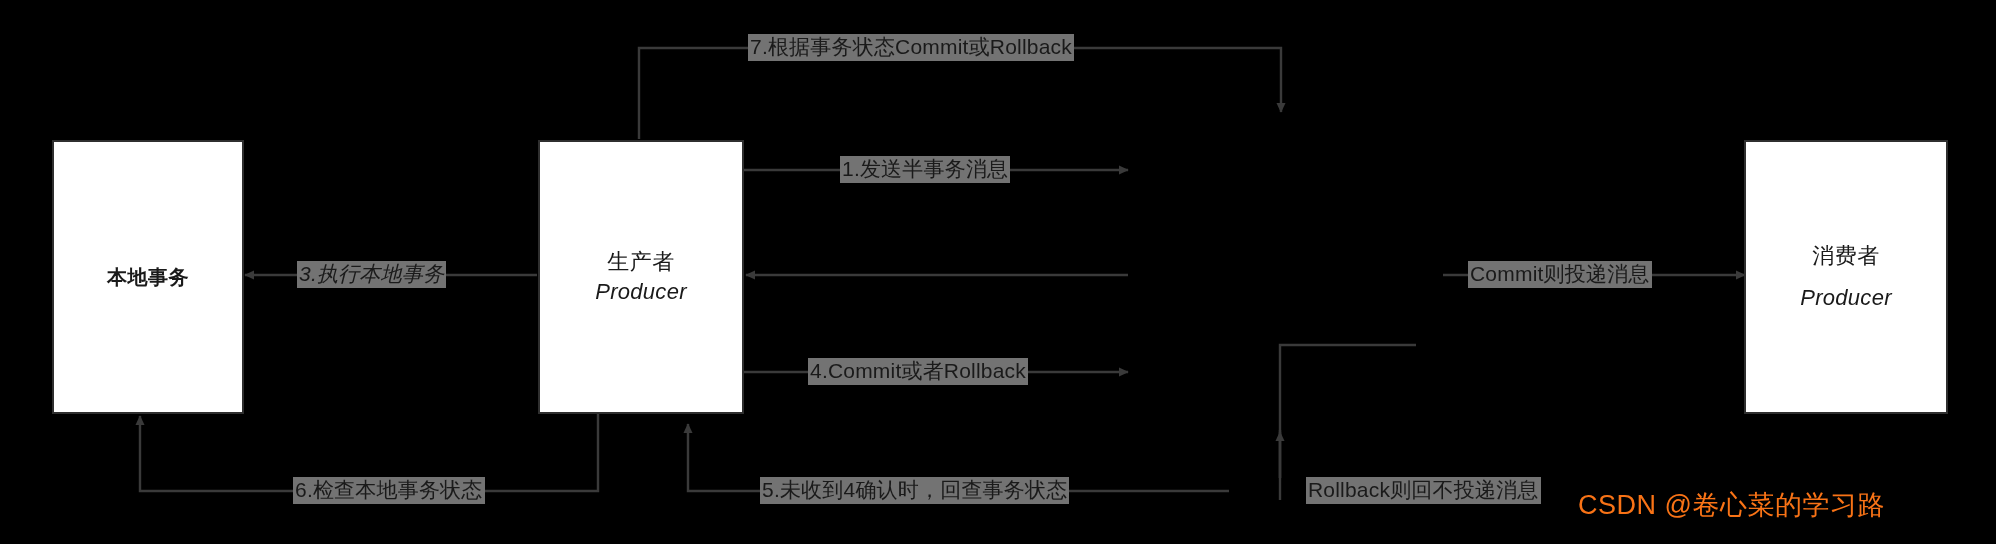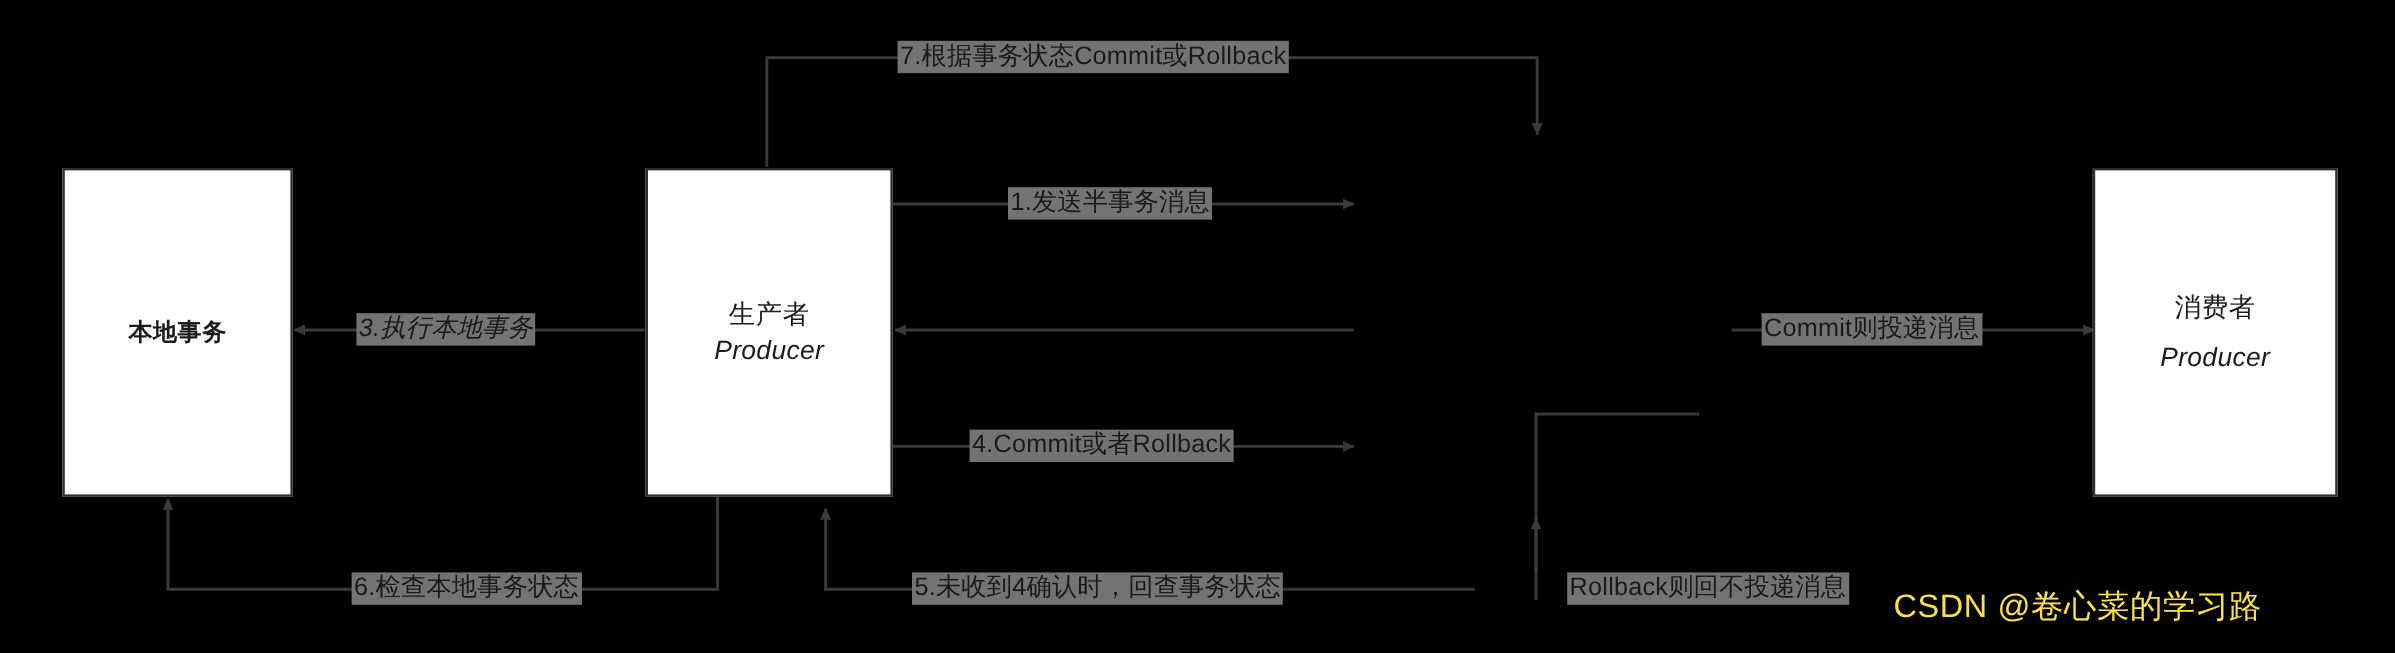--- a/index.html
+++ b/index.html
@@ -49,21 +49,21 @@
     background: #737373;
     color: #1a1a1a;
     font-size: 21px;
     line-height: 1.18;
     white-space: nowrap;
     padding: 1px 2px;
     letter-spacing: 0.2px;
   }
   .watermark {
     position: absolute;
-    color: #fde047;
+    color: #f97316;
     font-size: 27px;
     white-space: nowrap;
     letter-spacing: 0.5px;
   }
 </style>
 </head>
 <body>
 
 <div id="canvas">
 

